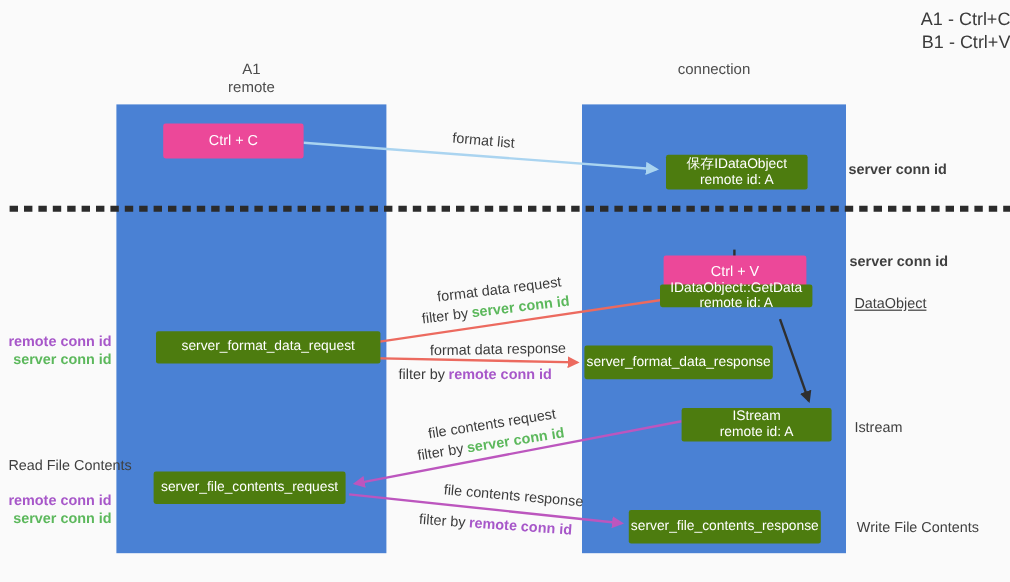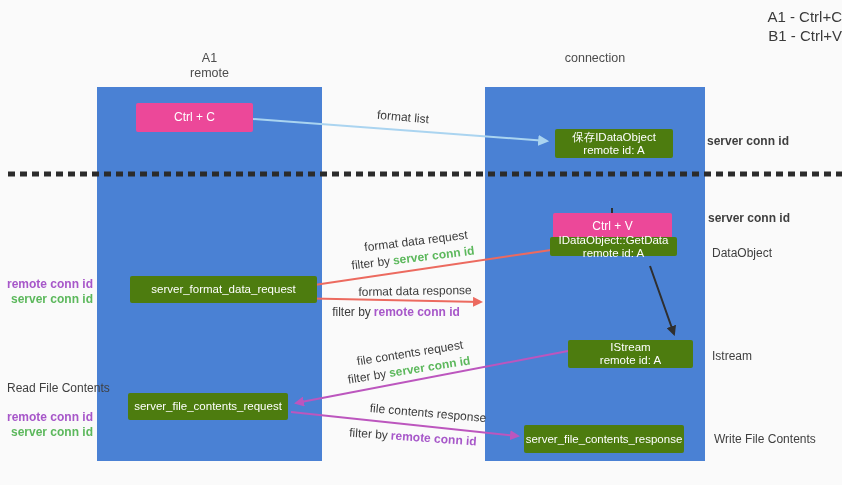--- a/index.html
+++ b/index.html
@@ -96,20 +96,23 @@
 
   <div class="node orange" style="left:550px;top:237px;width:127px;height:19px;">
     <div class="l2">IDataObject::GetData</div>
     <div class="l2">remote id: A</div>
   </div>
 
   <div class="node orange" style="left:130px;top:276px;width:187px;height:27px;">
     <div class="l2">server_format_data_request</div>
   </div>
 
+  <div class="node orange" style="left:487px;top:288px;width:157px;height:28px;">
+    <div class="l2">server_format_data_response</div>
+  </div>
 
   <div class="node orange" style="left:568px;top:340px;width:125px;height:28px;">
     <div class="l2">IStream</div>
     <div class="l2">remote id: A</div>
   </div>
 
   <div class="node orange" style="left:128px;top:393px;width:160px;height:27px;">
     <div class="l2">server_file_contents_request</div>
   </div>
 
@@ -134,21 +137,21 @@
     <span class="pfx">filter by</span><span class="green-t">server conn id</span>
   </div>
 
   <div class="msg" style="left:428px;top:413px;transform:translate(-50%,-50%) rotate(5deg);">file contents response</div>
   <div class="msg" style="left:413px;top:437px;transform:translate(-50%,-50%) rotate(4deg);">
     <span class="pfx">filter by</span><span class="purple-t">remote conn id</span>
   </div>
 
   <div class="side-label green-t" style="left:707px;top:134px;">server conn id</div>
   <div class="side-label green-t" style="left:708px;top:211px;">server conn id</div>
-  <div class="side-label" style="left:712px;top:246px;">DataObject</div>
+  <div class="side-label" style="left:712px;top:246px;text-decoration:underline;">DataObject</div>
   <div class="side-label" style="left:712px;top:349px;">Istream</div>
   <div class="side-label" style="left:714px;top:432px;">Write File Contents</div>
 
   <div class="id-stack" style="right:749px;top:277px;">
     <div class="purple-t">remote conn id</div>
     <div class="green-t">server conn id</div>
   </div>
 
   <div class="side-label" style="left:7px;top:381px;">Read File Contents</div>
   <div class="id-stack" style="right:749px;top:410px;">

